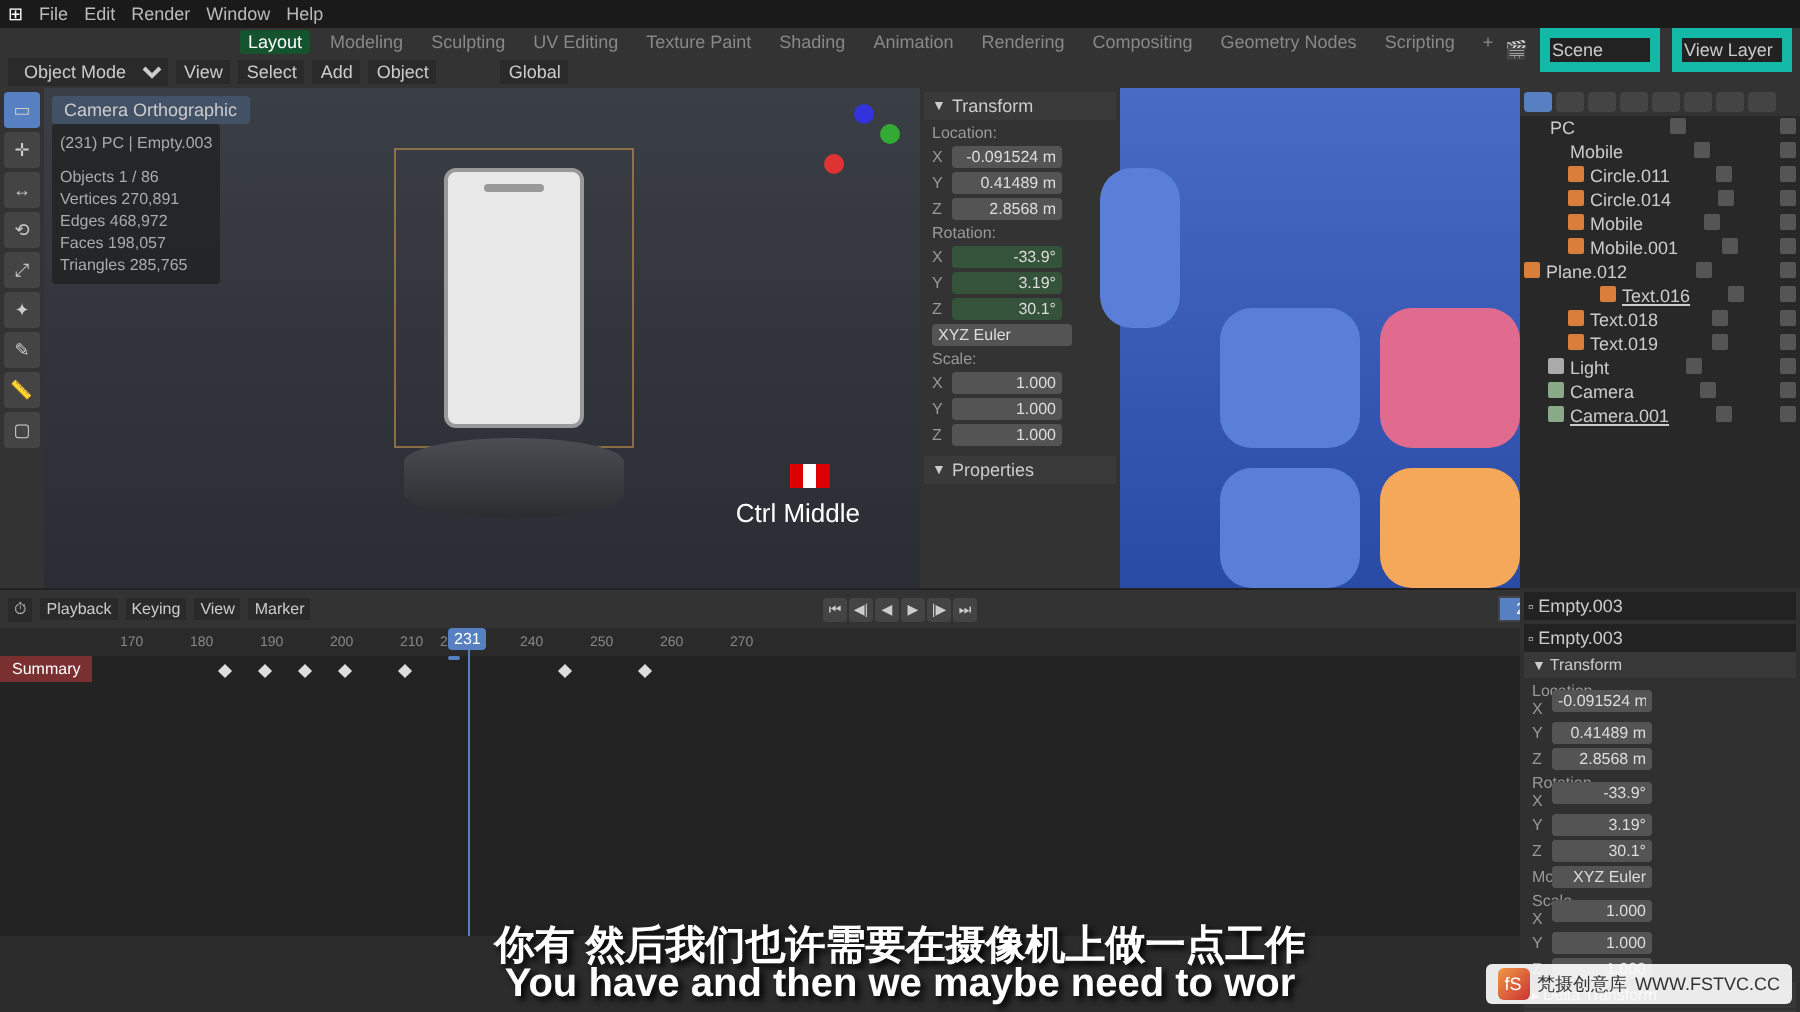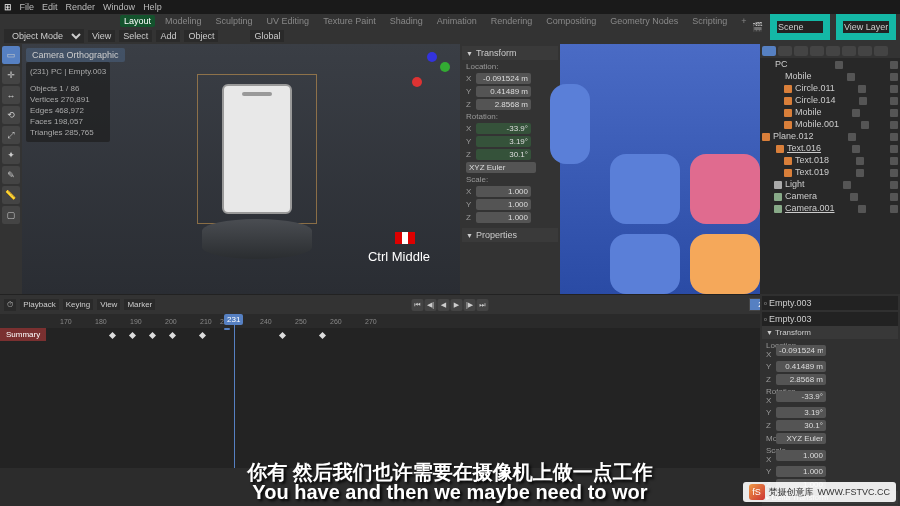--- a/index.html
+++ b/index.html
@@ -3,21 +3,21 @@
 <meta charset="utf-8">
 <style>
 *{margin:0;padding:0;box-sizing:border-box;font-family:sans-serif;font-size:9px;color:#ccc;user-select:none}
 body{background:#2c2c2c;width:900px;height:506px;position:relative;overflow:hidden}
 .topmenu{height:14px;background:#1a1a1a;display:flex;align-items:center;padding:0 4px;gap:8px}
 .topmenu span{font-size:9px;color:#bbb}
 .workspacetabs{height:14px;background:#333;display:flex;align-items:center;padding-left:120px;gap:6px}
 .workspacetabs span{font-size:9px;color:#888;padding:1px 4px}
 .workspacetabs span.active{background:#14532d;color:#fff;border-radius:2px}
 .topright{position:absolute;right:4px;top:14px;display:flex;gap:6px;align-items:center}
-.topright input{background:#222;border:7px solid #14b8a6;color:#ccc;font-size:9px;width:60px;padding:1px}
+.topright input{background:#222;border:5px solid #14b8a6;color:#ccc;font-size:9px;width:60px;padding:1px}
 .toolbar{height:16px;background:#333;display:flex;align-items:center;padding:0 4px;gap:4px}
 .toolbar select,.toolbar span{background:#2a2a2a;color:#ccc;font-size:9px;padding:1px 4px;border:none}
 .main{display:flex;height:250px}
 .lefttools{width:22px;background:#333;display:flex;flex-direction:column;gap:2px;padding:2px}
 .lefttools div{width:18px;height:18px;background:#444;border-radius:2px;display:flex;align-items:center;justify-content:center}
 .lefttools div.active{background:#5680c2}
 .viewport{flex:1;background:#393939;position:relative;background:linear-gradient(180deg,#3a3e45 0%,#2a2d33 100%)}
 .viewport-overlay{position:absolute;top:4px;left:4px;background:rgba(30,30,30,0.7);padding:4px;border-radius:2px}
 .viewport-overlay div{font-size:8px;color:#aaa;line-height:11px}
 .viewport-camera{position:absolute;top:4px;left:4px;background:rgba(90,130,180,0.3);padding:2px 6px;border-radius:2px}
@@ -36,21 +36,21 @@
 .prop-row input{background:#545454;border:none;color:#ddd;font-size:8px;width:55px;padding:1px 3px;text-align:right;border-radius:2px}
 .prop-row input.rot{background:#35523a}
 .asset{width:80px;background:#2a2a2a;padding:2px}
 .asset-h{font-size:9px;padding:2px;background:#333}
 .preview{width:200px;background:linear-gradient(180deg,#4a6bc5,#2a4ba5);position:relative}
 .pv-shape{position:absolute;border-radius:16px}
 .outliner{width:140px;background:#282828}
 .outliner-h{height:14px;background:#333;display:flex;gap:2px;padding:2px}
 .outliner-h div{width:14px;height:10px;background:#444;border-radius:2px}
 .outliner-h div.active{background:#5680c2}
-.out-item{display:flex;align-items:flex-end;padding:1px 2px;font-size:8px;gap:3px}
+.out-item{display:flex;align-items:flex-start;padding:1px 2px;font-size:8px;gap:3px}
 .out-item .icon{width:8px;height:8px;border-radius:1px}
 .out-item .icon.mesh{background:#d97f3a}
 .out-item .icon.light{background:#aaa}
 .out-item .icon.cam{background:#8a8}
 .out-toggle{width:8px;height:8px;background:#555;margin-left:auto;border-radius:1px}
 .timeline{height:20px;background:#333;display:flex;align-items:center;padding:0 4px;gap:4px;border-top:1px solid #222}
 .timeline select,.timeline span{font-size:8px;background:#2a2a2a;padding:1px 3px}
 .tl-controls{display:flex;gap:1px;position:absolute;left:50%;transform:translateX(-50%)}
 .tl-controls div{width:12px;height:12px;background:#444;border-radius:2px;display:flex;align-items:center;justify-content:center;font-size:7px}
 .tl-frames{position:absolute;right:4px;display:flex;gap:2px}
@@ -255,21 +255,21 @@
           <span>Mobile.001</span>
           <span class="out-toggle"></span>
           <span class="out-toggle"></span>
         </div>
         <div class="out-item" style="">
           <span class="icon mesh"></span>
           <span>Plane.012</span>
           <span class="out-toggle"></span>
           <span class="out-toggle"></span>
         </div>
-        <div class="out-item" style="padding-left: 16px; text-decoration: underline;">
+        <div class="out-item" style="padding-left: 40px; text-decoration: underline;">
           <span class="icon mesh"></span>
           <span>Text.016</span>
           <span class="out-toggle"></span>
           <span class="out-toggle"></span>
         </div>
         <div class="out-item" style="padding-left: 24px;">
           <span class="icon mesh"></span>
           <span>Text.018</span>
           <span class="out-toggle"></span>
           <span class="out-toggle"></span>

